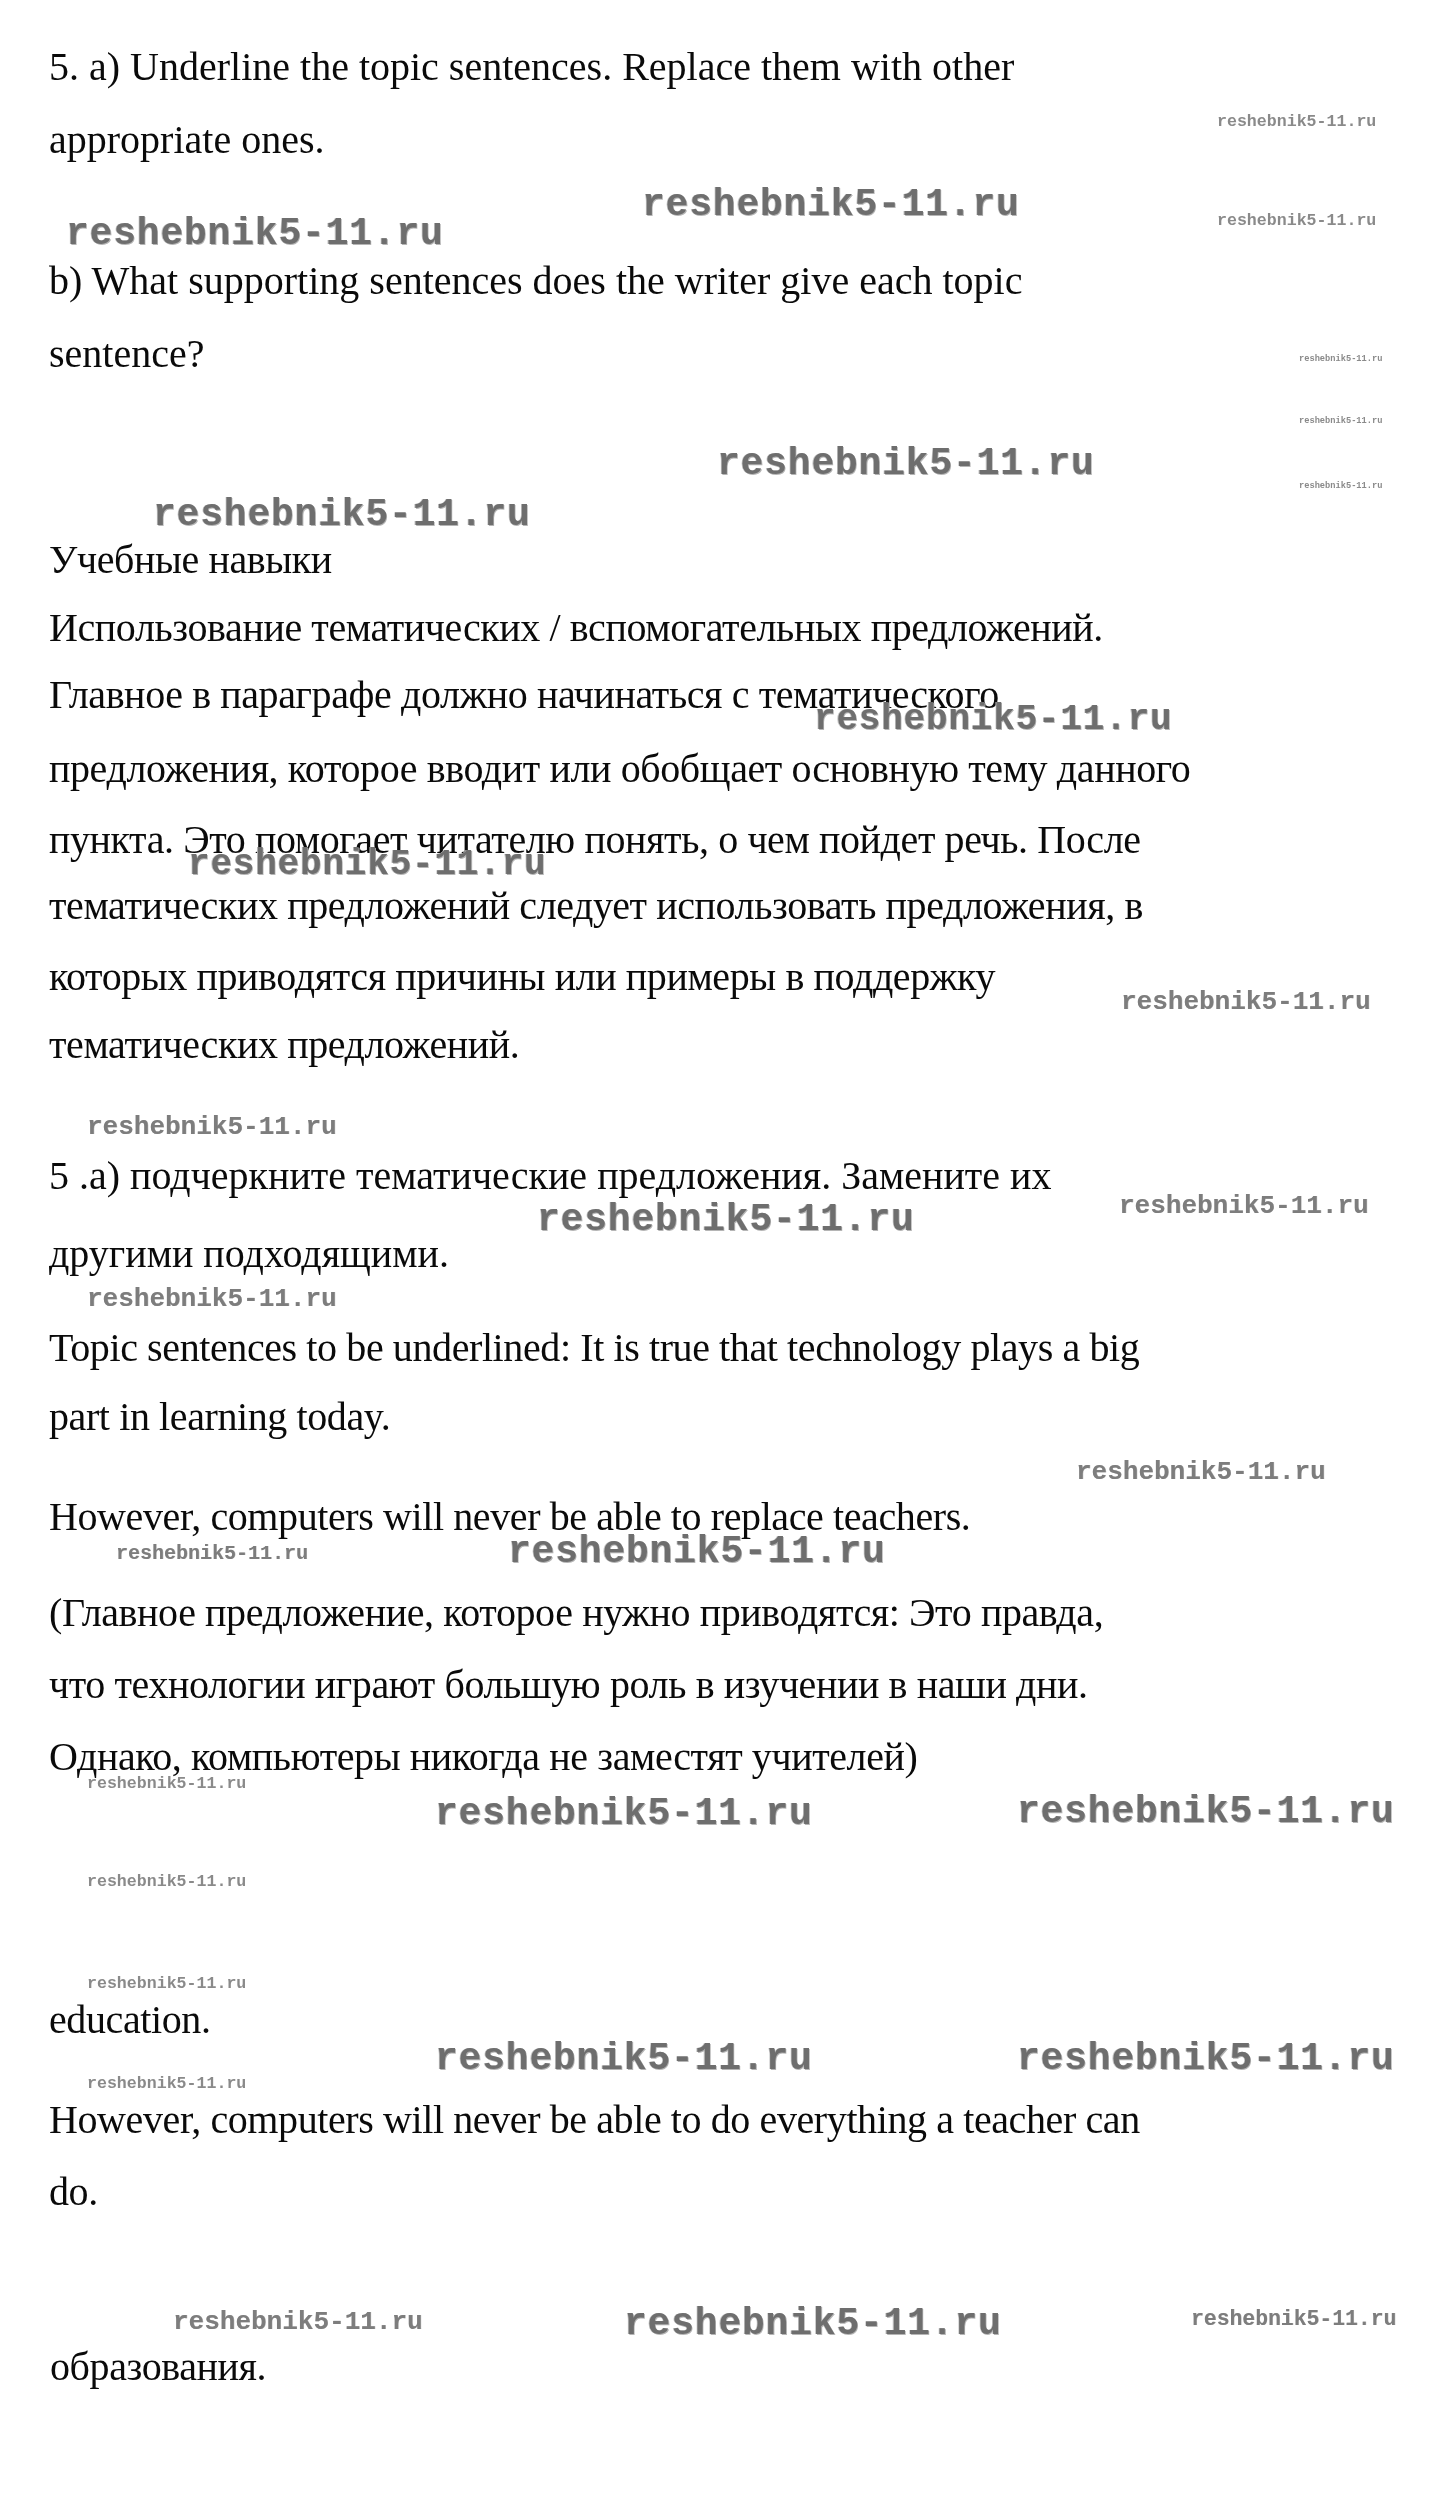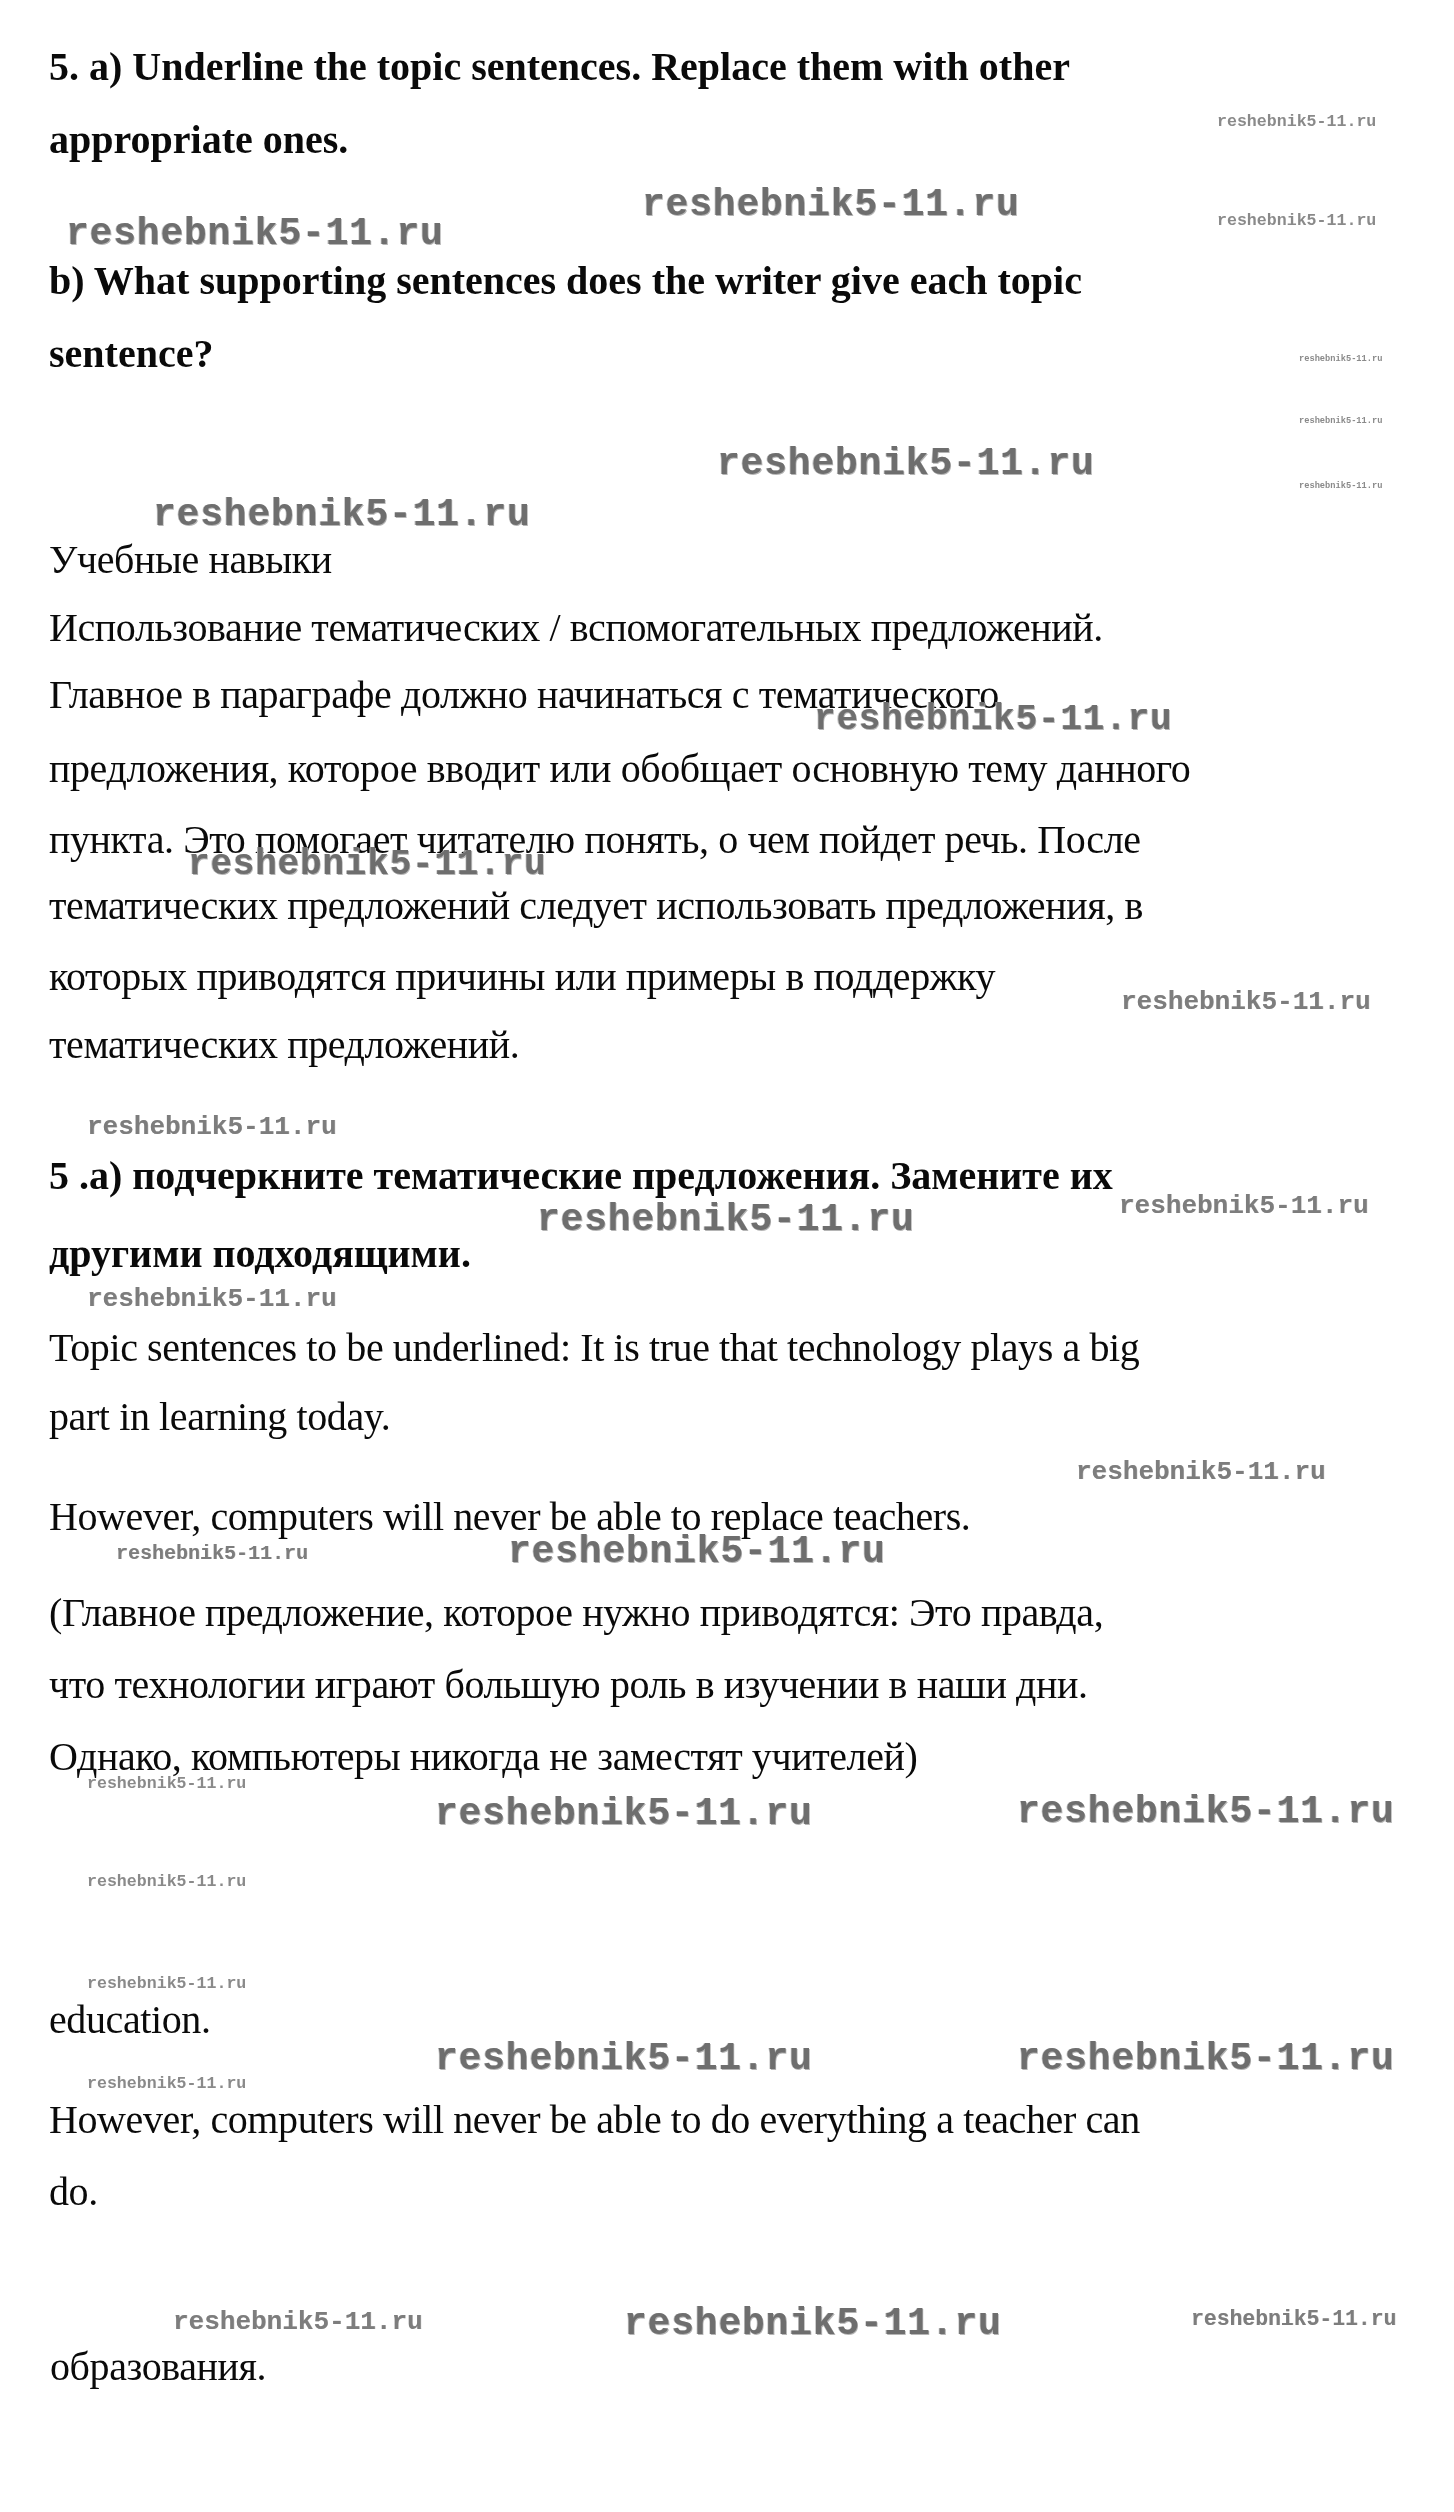--- a/index.html
+++ b/index.html
@@ -12,21 +12,21 @@
     font-family: "Liberation Serif", "DejaVu Serif", serif;
   }
   .tline {
     position: absolute;
     white-space: nowrap;
     font-size: 40px;
     line-height: 1.05;
     color: #0a0a0a;
     letter-spacing: -0.4px;
   }
-  .tline.bold { font-weight: bold; letter-spacing: 0; }
+  .tline.bold { font-weight: normal; letter-spacing: 0; }
   .wm {
     position: absolute;
     white-space: nowrap;
     font-family: Liberation Mono, monospace;
     font-weight: bold;
     color: #8a8a8a;
     line-height: 1;
     letter-spacing: 0;
   }
   .wm-big {

